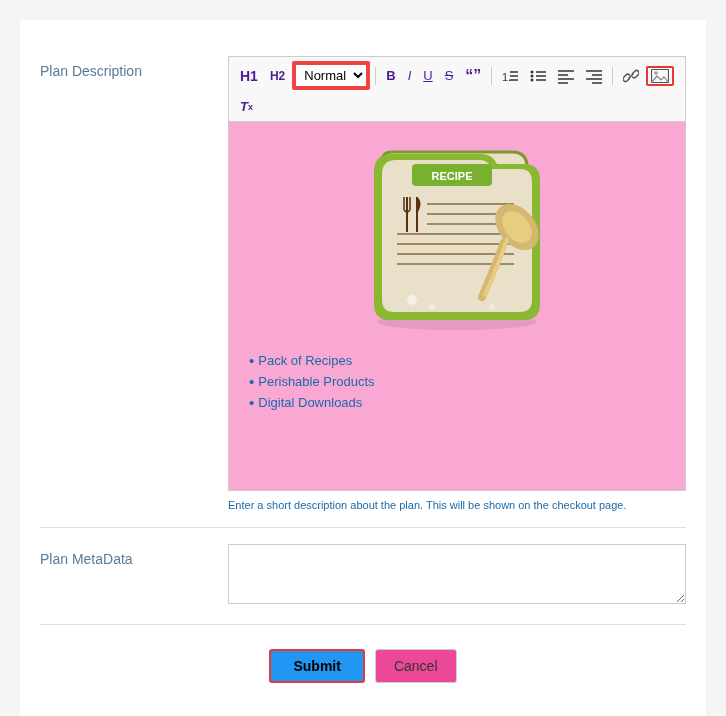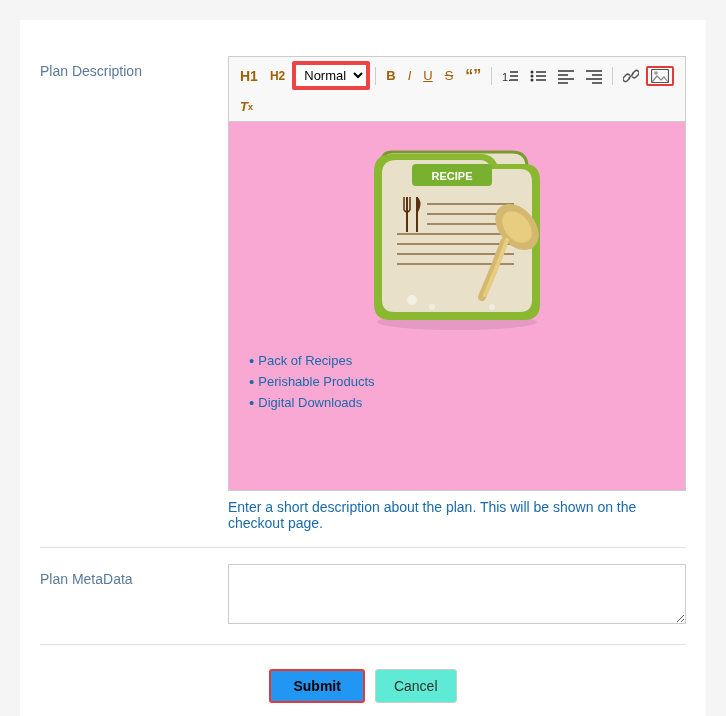--- a/index.html
+++ b/index.html
@@ -46,21 +46,21 @@
       align-items: center;
       flex-wrap: wrap;
       gap: 2px;
     }
     .toolbar-btn {
       background: none;
       border: none;
       cursor: pointer;
       padding: 3px 5px;
       font-size: 13px;
-      color: #a16207;
+      color: #4c1d95;
       border-radius: 2px;
       display: inline-flex;
       align-items: center;
       justify-content: center;
     }
     .toolbar-select {
       border: 4px solid #ef4444;
       background: #fff;
       padding: 2px 4px;
       font-size: 13px;
@@ -115,21 +115,21 @@
       display: flex;
       align-items: center;
       gap: 4px;
     }
     .bullet-list li::before {
       content: '•';
       color: #1a6aab;
       font-size: 15px;
     }
     .hint-text {
-      font-size: 14px;
+      font-size: 11px;
       color: #555;
       margin-top: 8px;
     }
     .hint-text span {
       color: #1a6aab;
     }
     
     .metadata-input {
       width: 100%;
       height: 60px;
@@ -150,21 +150,21 @@
       background: #2196F3;
       color: #000000;
       border: 2px solid #e53935;
       padding: 7px 22px;
       font-size: 14px;
       cursor: pointer;
       border-radius: 3px;
       font-weight: bold;
     }
     .btn-cancel {
-      background: #5eead4;
+      background: #ec4899;
       color: #333;
       border: 1px solid #ccc;
       padding: 7px 18px;
       font-size: 14px;
       cursor: pointer;
       border-radius: 3px;
     }
     .toolbar-separator {
       width: 1px;
       height: 18px;

